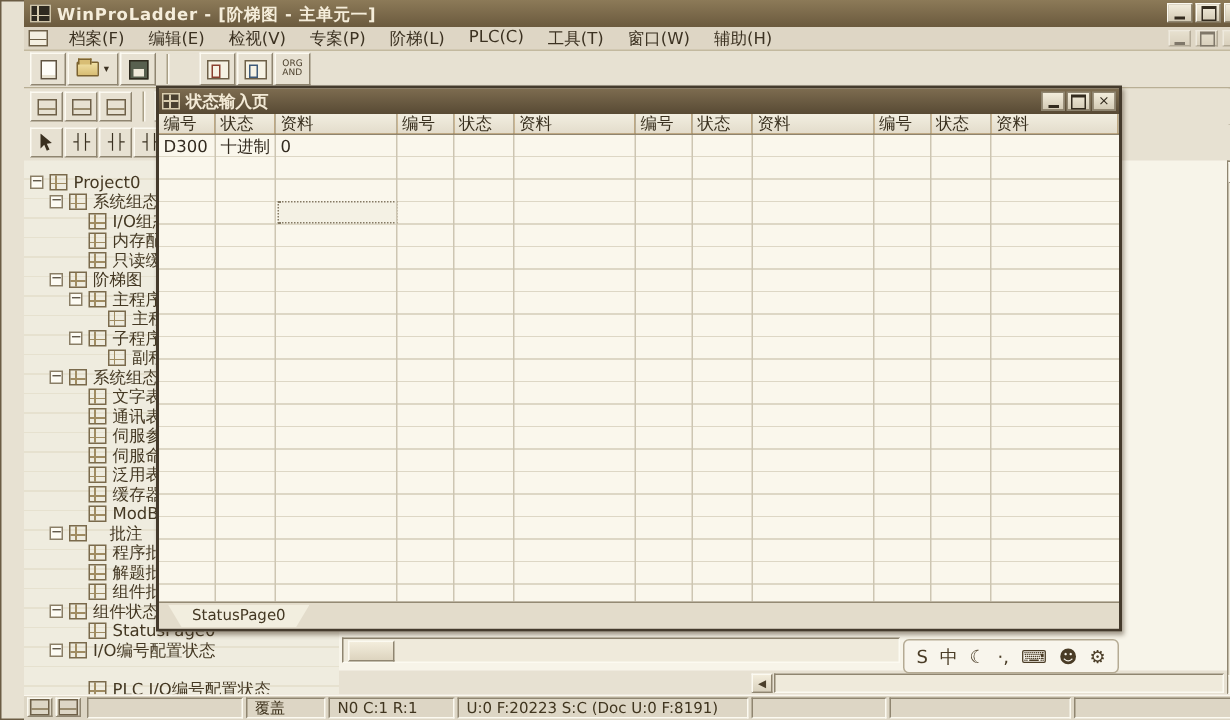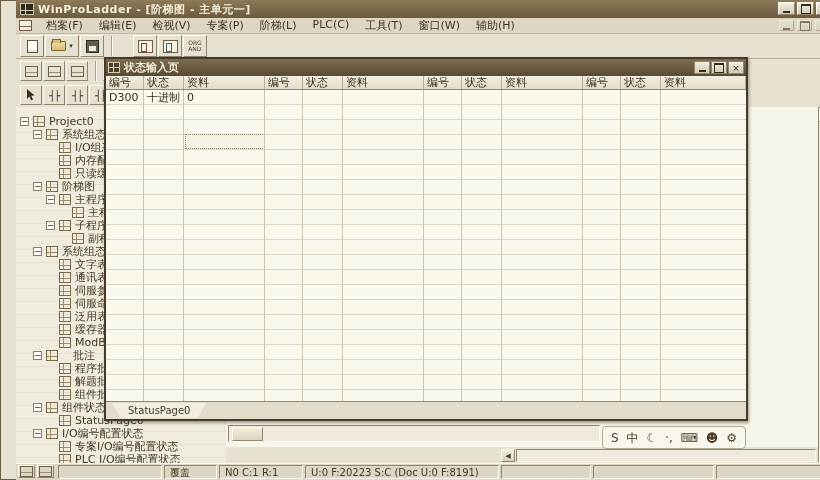--- a/index.html
+++ b/index.html
@@ -335,24 +335,20 @@
       </div>
       <div class="tree-row" style="top: 307px;">
         <div class="ticon" style="left: 43px;"></div>
         <div class="tree-label" style="left: 59px;">StatusPage0</div>
       </div>
       <div class="tree-row" style="top: 320px;">
         <div class="expander" style="left: 17px;">−</div>
         <div class="ticon" style="left: 30px;"></div>
         <div class="tree-label" style="left: 46px;">I/O编号配置状态</div>
       </div>
-      <div class="tree-row" style="top: 333px;">
-        <div class="ticon" style="left: 43px;"></div>
-        <div class="tree-label" style="left: 59px;">专案I/O编号配置状态</div>
-      </div>
       <div class="tree-row" style="top: 346px;">
         <div class="ticon" style="left: 43px;"></div>
         <div class="tree-label" style="left: 59px;">PLC I/O编号配置状态</div>
       </div>
     </div>
 
   <div class="abs vscroll bi">
     <div class="sbtn bo" style="top:0;">
         <span>▲</span>
       </div>

